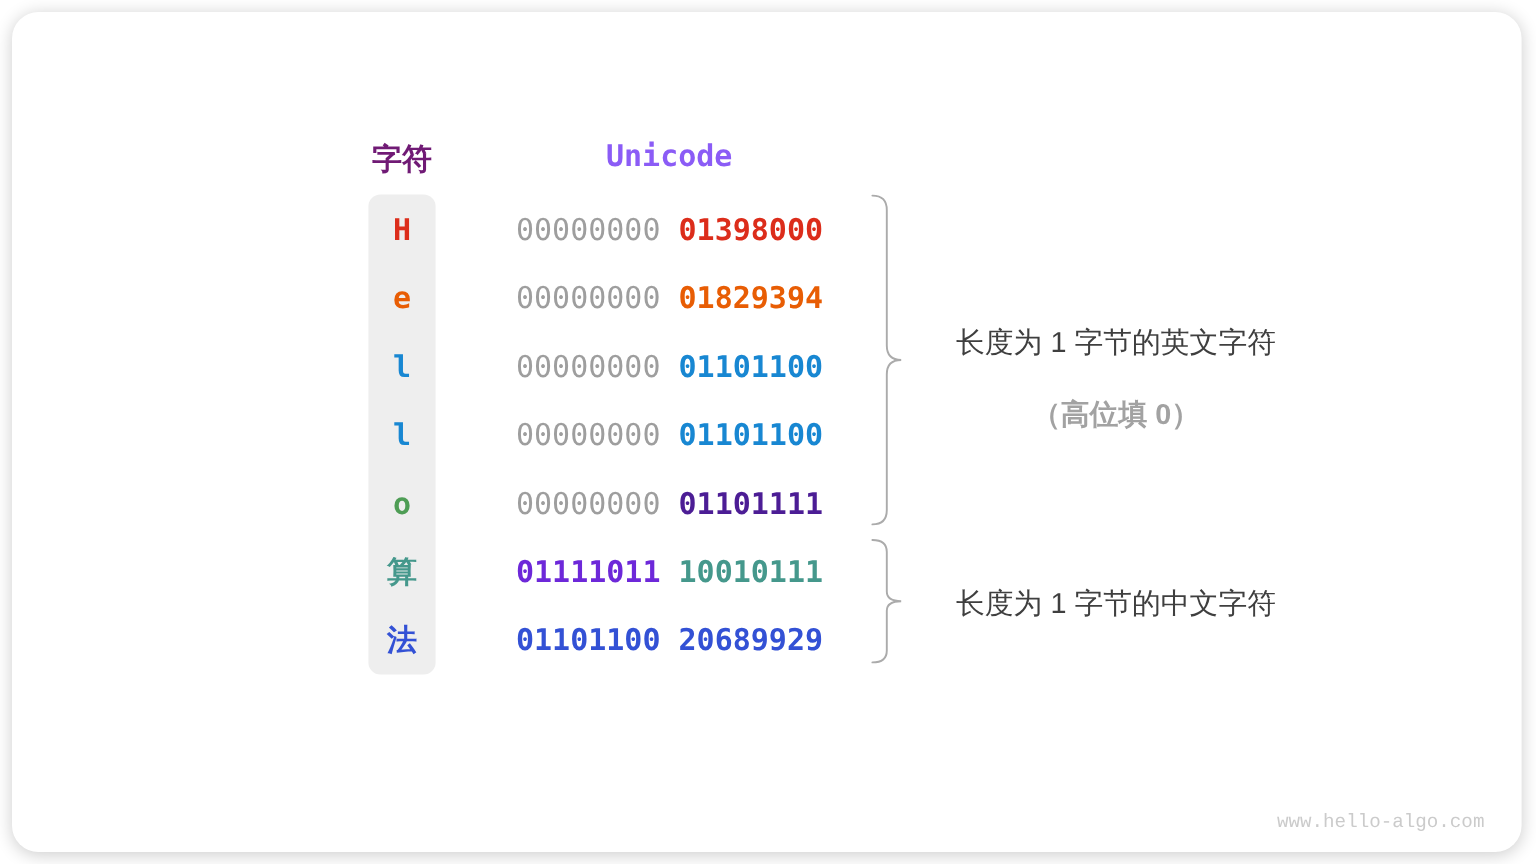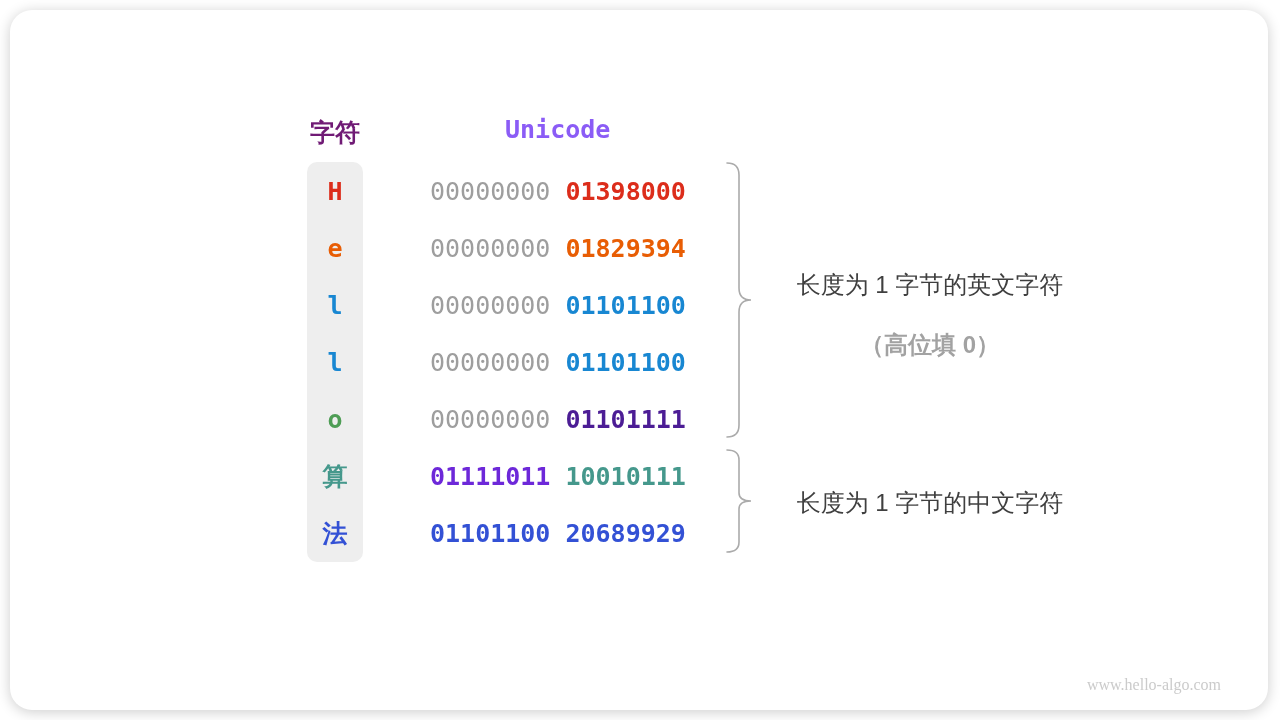--- a/index.html
+++ b/index.html
@@ -55,23 +55,23 @@
   .ann-line2 {
     position:absolute; left:757px; top:305px; width:346px; text-align:center;
     font-size:24px; font-weight:bold; color:#a2a2a2;margin-top:24px;
   }
   .ann-2 {
     position:absolute; left:757px; top:487px; width:346px; text-align:center;
     font-size:24px; color:#3f3f3f;
   }
 
   .watermark {
-    position:absolute; top:676px; right:59px;
+    position:absolute; top:676px; right:43px;
     font-size:16px; color:#cbcbcb;
-    font-family:Liberation Serif, serif;
+    font-family:Liberation Mono, monospace;
   }
 </style>
 </head>
 <body>
 
 <div class="card"></div>
 
 <div class="col-header-char" style="color: #701a75;">字符</div>
 <div class="col-header-unicode mono" style="color: #8b5cf6;">Unicode</div>
 

